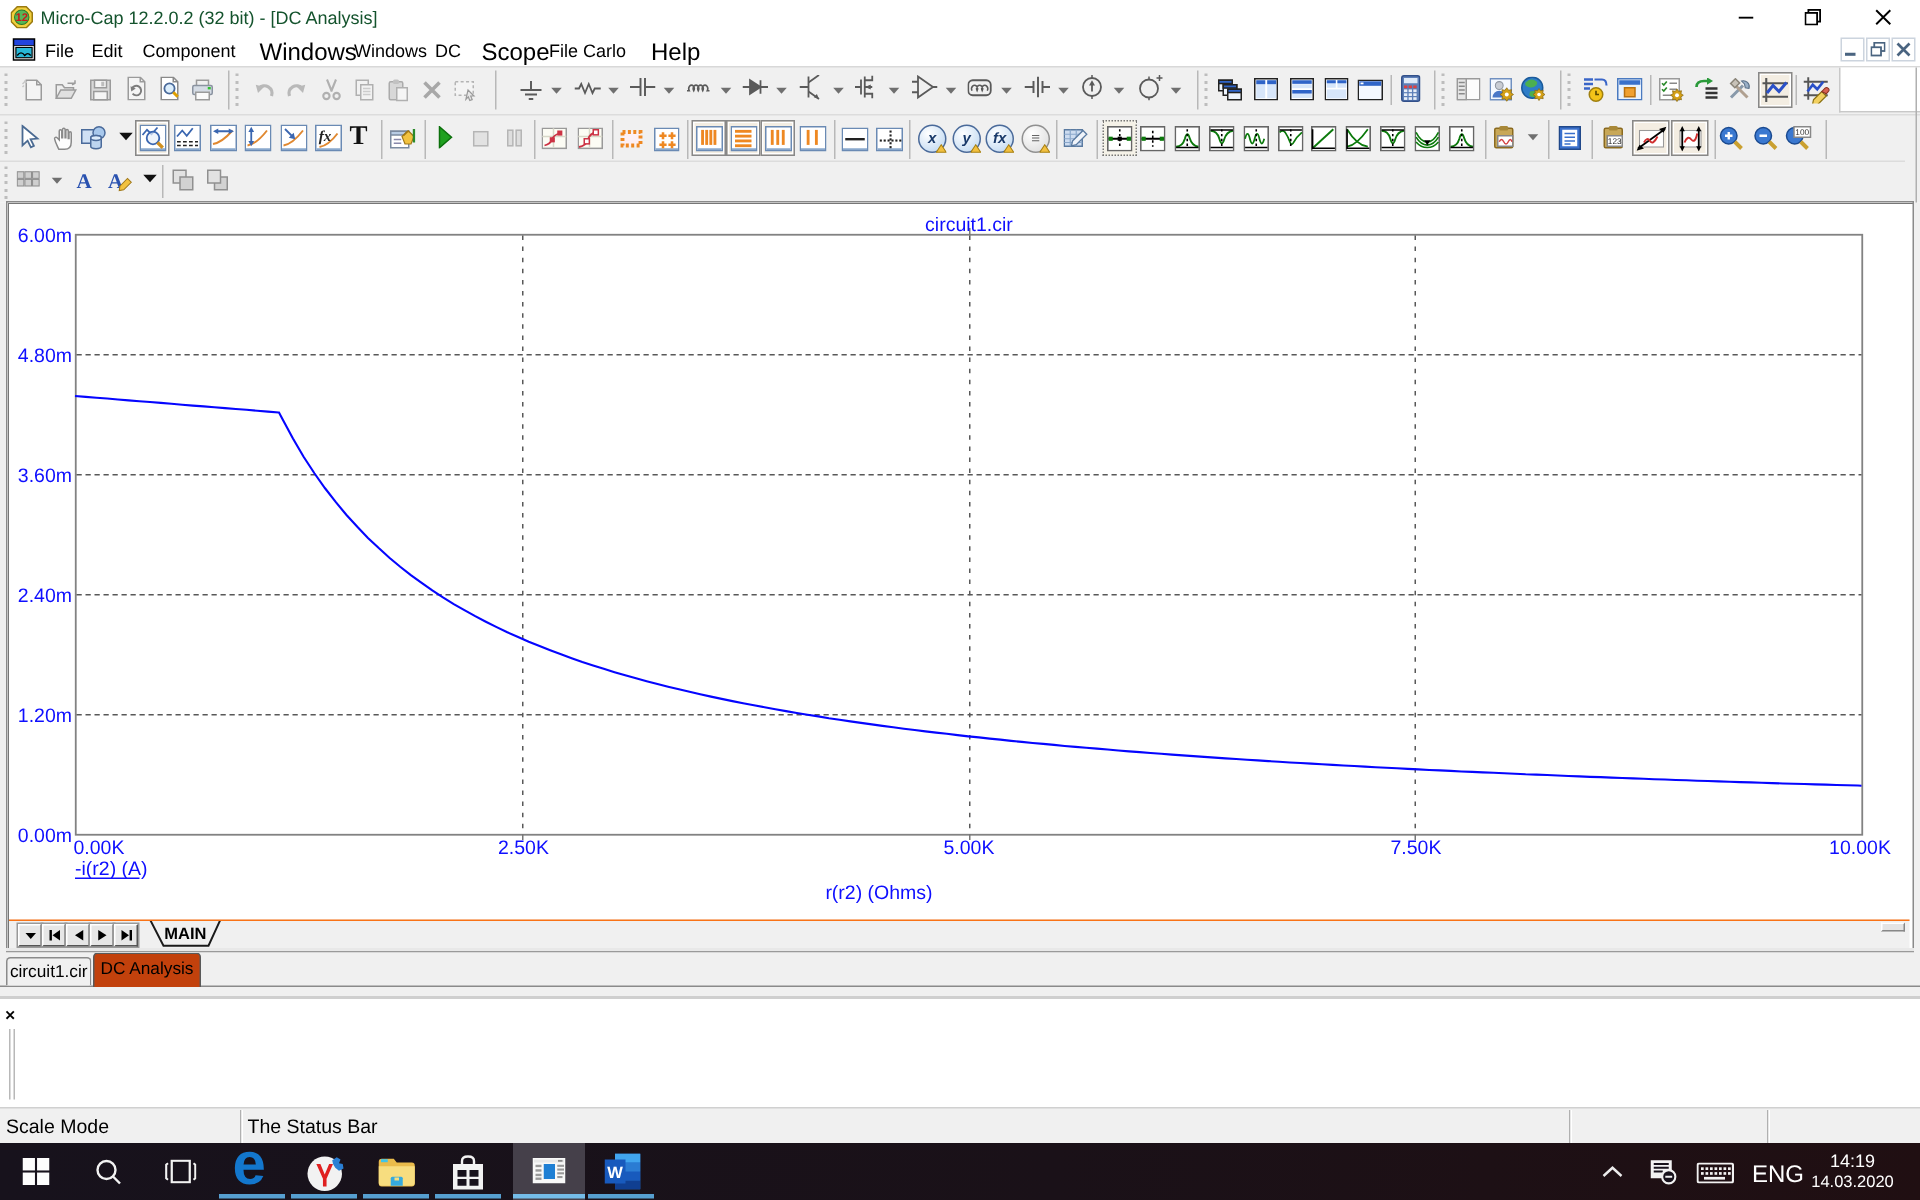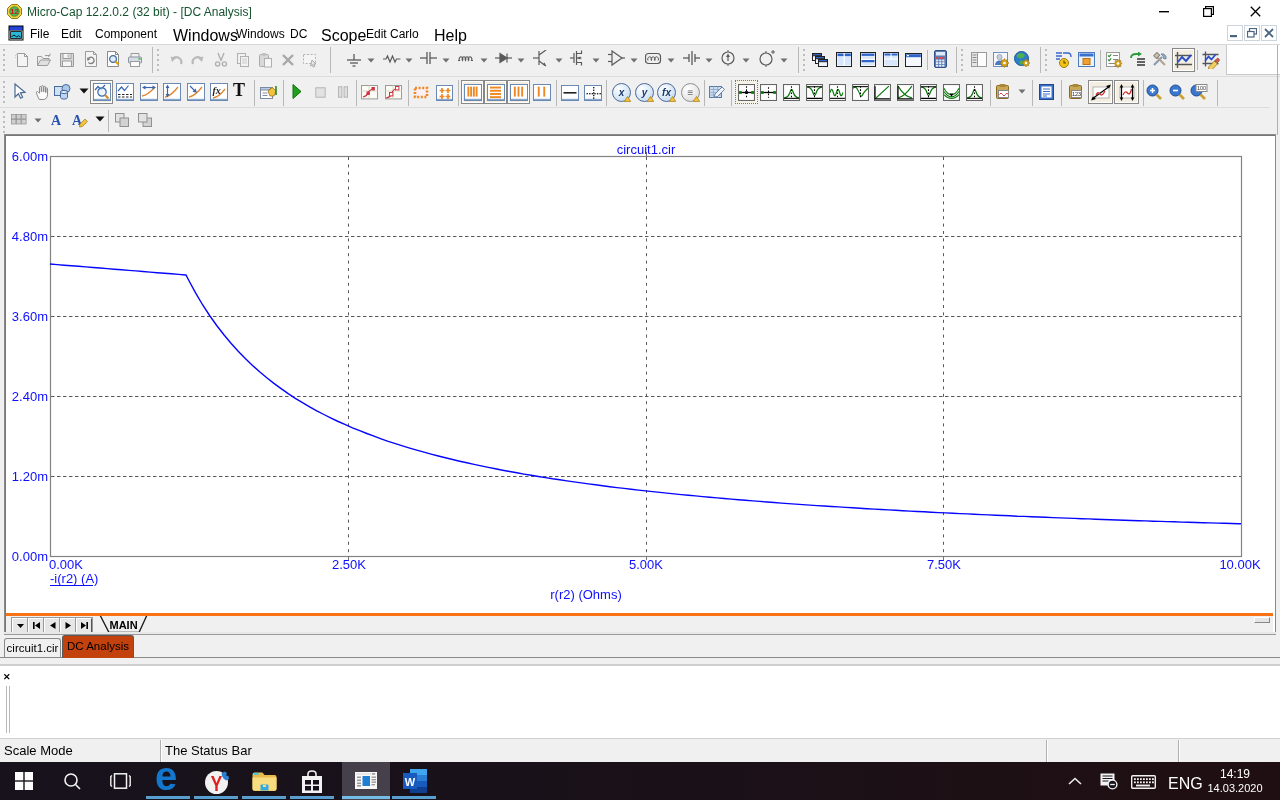--- a/index.html
+++ b/index.html
@@ -47,21 +47,21 @@
     <rect x="2.6" y="6.6" width="10.8" height="6.9" fill="#28b8d8" stroke="#000" stroke-width="0.8"></rect>
     <path d="M3.5,12 q2.5,-3.5 5,0 q2,-2.5 4,0" fill="none" stroke="#000" stroke-width="0.9"></path>
   </svg>
 <div class="abs" style="left:30px;top:4px;font-size:12px">File</div>
     <div class="abs" style="left:61px;top:4px;font-size:12px">Edit</div>
     <div class="abs" style="left:95px;top:4px;font-size:12px">Component</div>
     <div class="abs" style="left:173px;top:4px;font-size:16px">Windows</div>
     <div class="abs" style="left:236px;top:4px;font-size:12px">Windows</div>
     <div class="abs" style="left:290px;top:4px;font-size:12px">DC</div>
     <div class="abs" style="left:321px;top:4px;font-size:16px">Scope</div>
-    <div class="abs" style="left:366px;top:4px;font-size:12px">Edit Carlo</div>
+    <div class="abs" style="left:366px;top:4px;font-size:12px">File Carlo</div>
     <div class="abs" style="left:434px;top:4px;font-size:16px">Help</div>
   <div class="abs" style="left:1227px;top:2px;width:16px;height:16px;border:1px solid #ccd4de"></div>
   <div class="abs" style="left:1244px;top:2px;width:16px;height:16px;border:1px solid #ccd4de"></div>
   <div class="abs" style="left:1261px;top:2px;width:16px;height:16px;border:1px solid #ccd4de"></div>
   <svg class="ic" style="left:1230px;top:12px" width="9" height="3" viewBox="0 0 9 3">
       <rect width="7" height="2.2" fill="#4a6480"></rect>
     </svg>
   <svg class="ic" style="left:1247px;top:5px" width="10" height="10" viewBox="0 0 10 10">
     <rect x="2.5" y="0.5" width="7" height="5.5" fill="none" stroke="#4a6480" stroke-width="1.2"></rect>
     <rect x="0.5" y="3.5" width="6.5" height="5.5" fill="#fff" stroke="#4a6480" stroke-width="1.2"></rect>
@@ -812,21 +812,21 @@
     <text x="48" y="561" font-size="13" fill="#0f0fff" text-anchor="end">0.00m</text>
     <text x="66" y="569" font-size="13" fill="#0f0fff" text-anchor="middle">0.00K</text>
     <text x="349" y="569" font-size="13" fill="#0f0fff" text-anchor="middle">2.50K</text>
     <text x="646" y="569" font-size="13" fill="#0f0fff" text-anchor="middle">5.00K</text>
     <text x="944" y="569" font-size="13" fill="#0f0fff" text-anchor="middle">7.50K</text>
     <text x="1240" y="569" font-size="13" fill="#0f0fff" text-anchor="middle">10.00K</text>
     <text x="50" y="583" font-size="13" fill="#0f0fff">-i(r2) (A)</text>
     <line x1="50" y1="585.5" x2="93" y2="585.5" stroke="#0f0fff"></line>
     <text x="586" y="599" font-size="13" fill="#0f0fff" text-anchor="middle">r(r2) (Ohms)</text>
   </svg>
-<div style="position:absolute;left:6px;right:7px;top:613px;height:19px;background:#f0f0f0;border-top:3px solid #f97316">
+<div style="position:absolute;left:6px;right:7px;top:613px;height:19px;background:#f0f0f0;border-top:1px solid #f97316">
     <div class="nav" style="left:6px">
       <svg width="9" height="9" viewBox="0 0 9 9">
         <polygon points="1,3 8,3 4.5,7" fill="#000"></polygon>
       </svg>
     </div>
     <div class="nav" style="left:22px">
       <svg width="9" height="9" viewBox="0 0 9 9">
         <rect x="1" y="1" width="1.6" height="7" fill="#000"></rect>
         <polygon points="8,1 8,8 3,4.5" fill="#000"></polygon>
       </svg>

